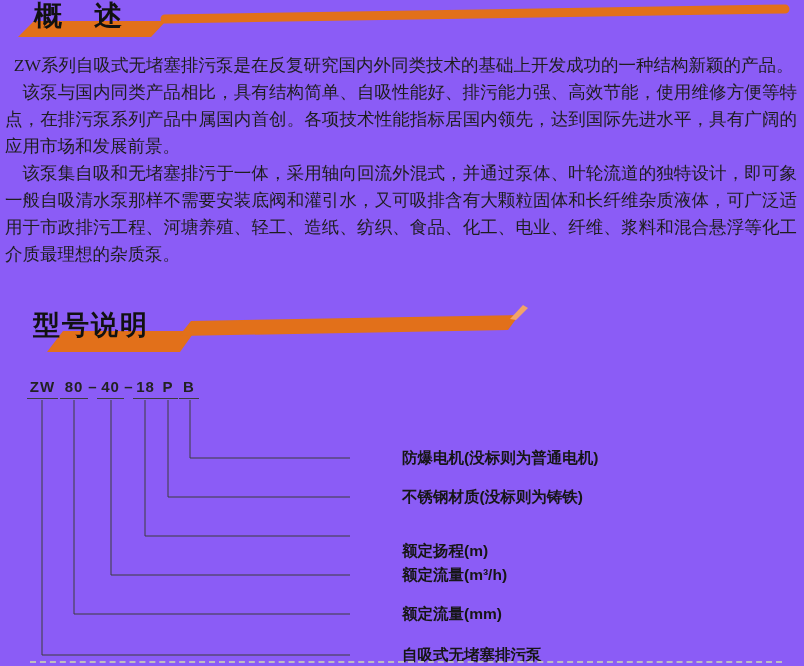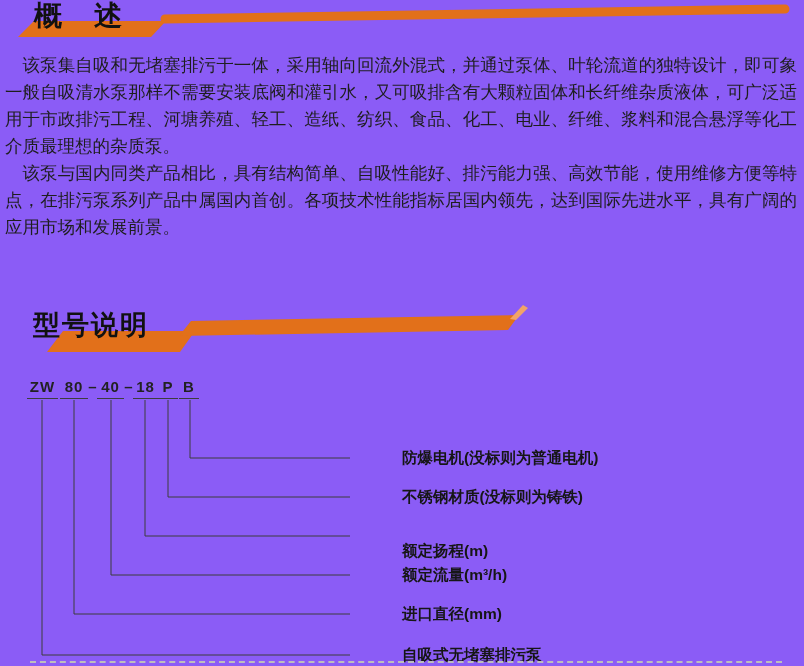--- a/index.html
+++ b/index.html
@@ -58,22 +58,23 @@
 
   <div class="banner" id="banner-overview">
     <svg width="804" height="44" viewBox="0 0 804 44">
       <polygon points="18,37 34,21 166,21 151,37" fill="#E2701A"></polygon>
       <line x1="165" y1="19" x2="785" y2="9" stroke-width="9" stroke-linecap="round" stroke="#E2701A"></line>
     </svg>
     <div class="heading">概　述</div>
   </div>
 
   <div class="body-text">
+    <p class="indent-half">ZW系列自吸式无堵塞排污泵是在反复研究国内外同类技术的基础上开发成功的一种结构新颖的产品。</p>
+    <p class="indent-one">该泵与国内同类产品相比，具有结构简单、自吸性能好、排污能力强、高效节能，使用维修方便等特点，在排污泵系列产品中属国内首创。各项技术性能指标居国内领先，达到国际先进水平，具有广阔的应用市场和发展前景。</p>
     <p class="indent-one">该泵集自吸和无堵塞排污于一体，采用轴向回流外混式，并通过泵体、叶轮流道的独特设计，即可象一般自吸清水泵那样不需要安装底阀和灌引水，又可吸排含有大颗粒固体和长纤维杂质液体，可广泛适用于市政排污工程、河塘养殖、轻工、造纸、纺织、食品、化工、电业、纤维、浆料和混合悬浮等化工介质最理想的杂质泵。</p>
-    <p class="indent-one">该泵与国内同类产品相比，具有结构简单、自吸性能好、排污能力强、高效节能，使用维修方便等特点，在排污泵系列产品中属国内首创。各项技术性能指标居国内领先，达到国际先进水平，具有广阔的应用市场和发展前景。</p>
   </div>
 
   <div class="banner" id="banner-model">
     <svg width="804" height="58" viewBox="0 0 804 58">
       <polygon points="18,52 34,31 166,31 151,52" fill="#E2701A"></polygon>
       <polygon points="150,36 162,21 490,15 479,30" fill="#E2701A"></polygon>
       <polygon points="481,19 494,5 499,8 487,20" fill="#F2A368"></polygon>
     </svg>
     <div class="heading">型号说明</div>
   </div>
@@ -95,19 +96,19 @@
     <div class="code-part" style="left:97px;width:27px;">40</div>
     <div class="code-sep" style="left:124px;width:9px;">–</div>
     <div class="code-part" style="left:133px;width:25px;">18</div>
     <div class="code-part" style="left:158px;width:20px;">P</div>
     <div class="code-part" style="left:179px;width:20px;">B</div>
 
     <div class="dg-label" style="top:77px;">防爆电机(没标则为普通电机)</div>
     <div class="dg-label" style="top:116px;">不锈钢材质(没标则为铸铁)</div>
     <div class="dg-label" style="top:155px;margin-top:15px;">额定扬程(m)</div>
     <div class="dg-label" style="top:194px;">额定流量(m³/h)</div>
-    <div class="dg-label" style="top:233px;">进口直径(mm)</div>
+    <div class="dg-label" style="top:233px;">额定流量(mm)</div>
     <div class="dg-label" style="top:274px;">自吸式无堵塞排污泵</div>
 
     <div class="edge-divider"></div>
   </div>
 
 </div>
 
 </body></html>

